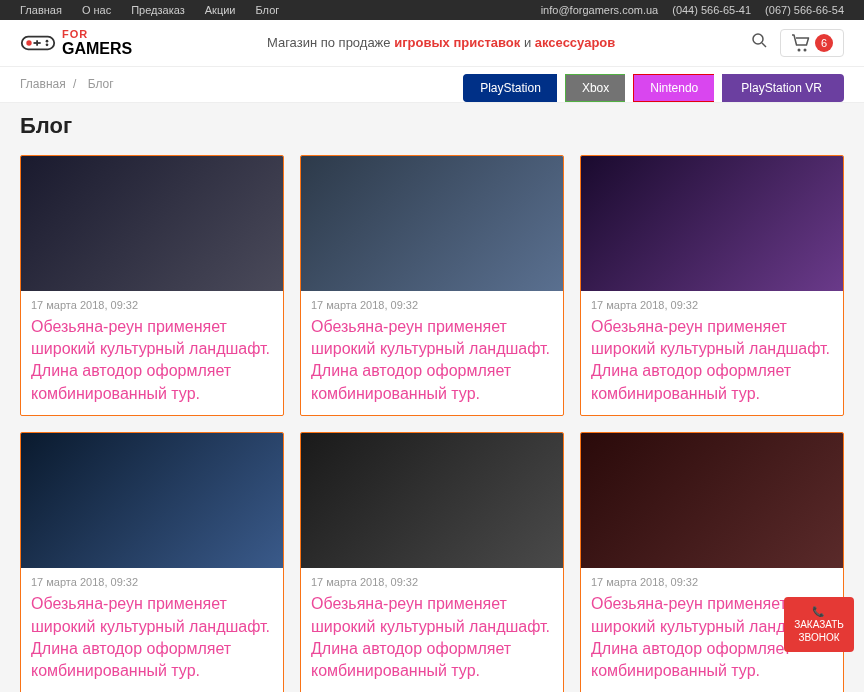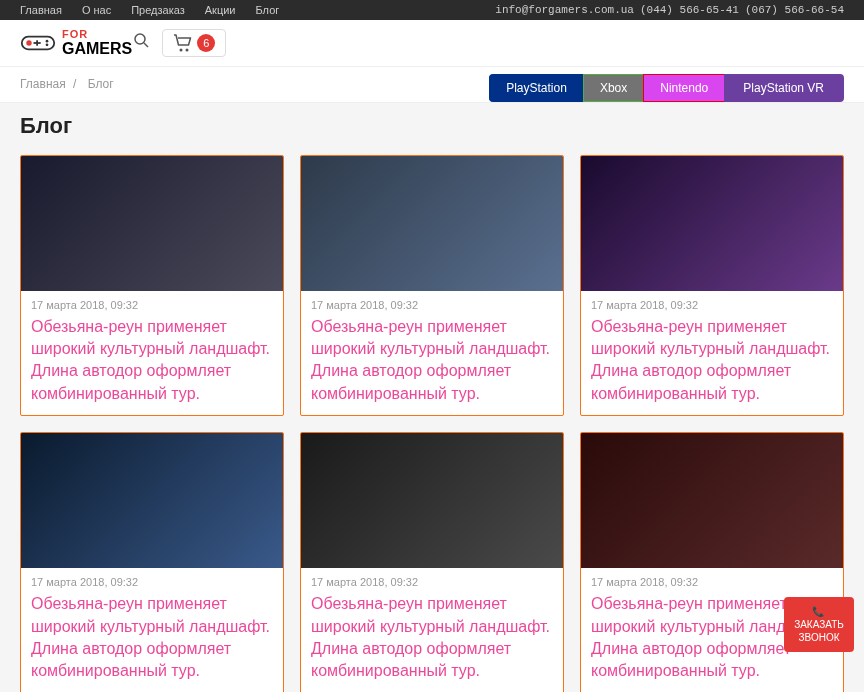--- a/index.html
+++ b/index.html
@@ -9,21 +9,21 @@
     .top-bar {
       background: #2c2c2c;
       color: #ccc;
       font-size: 11px;
       display: flex;
       justify-content: space-between;
       align-items: center;
       padding: 4px 20px;
     }
     .top-bar-left { display: flex; gap: 20px; }
-    .top-bar-right { display: flex; gap: 6px; font-family: Liberation Mono, monospace; }
+    .top-bar-right { display: flex; gap: 14px; }
     .top-bar a { color: #ccc; text-decoration: none; }
 
     
     .header {
       display: flex;
       align-items: center;
       padding: 8px 20px;
       border-bottom: 1px solid #eee;
       background: #fff;
     }
@@ -98,34 +98,34 @@
     .breadcrumb {
       font-size: 12px;
       color: #999;
       padding: 8px 0;
       text-align: right;
     }
     .breadcrumb a { color: #999; text-decoration: none; }
     .breadcrumb span { color: #999; margin: 0 4px; }
     .filter-tabs {
       display: flex;
-      gap: 0;
+      gap: 8px;
       margin-top: 7px;
     }
     .filter-tab {
       padding: 6px 16px;
       font-size: 12px;
       cursor: pointer;
       border: 1px solid #ddd;
       background: #fff;
       color: #333;
       border-right: none;
     }
     .filter-tab:first-child { border-radius: 4px 0 0 4px; }
-    .filter-tab:last-child { border-radius: 0 4px 4px 0; border-right: 4px solid #0ea5e9; padding-left: 18px; }
+    .filter-tab:last-child { border-radius: 0 4px 4px 0; border-right: 6px solid #0ea5e9; padding-left: 18px; }
     .filter-tab.playstation { background: #003087; color: #fff; border-color: #003087; }
     .filter-tab.xbox { background: #737373; color: #fff; border-color: #52b043; }
     .filter-tab.nintendo { background: #d946ef; color: #fff; border-color: #e4000f; }
     .filter-tab.psvr { background: #6b3fa0; color: #fff; border-color: #6b3fa0; }
 
     
     .page-content {
       padding: 10px 20px 20px;
       background: #f5f5f5;
       min-height: 400px;
@@ -232,20 +232,23 @@
       <circle cx="10" cy="15" r="3" fill="#e53935"></circle>
       <rect x="18" y="12" width="2" height="6" fill="#333"></rect>
       <rect x="15" y="14" width="8" height="2" fill="#333"></rect>
       <circle cx="30" cy="13" r="1.5" fill="#333"></circle>
       <circle cx="30" cy="17" r="1.5" fill="#333"></circle>
     </svg>
     <div class="logo-text">
       <div class="for">FOR</div>
       <div class="gamers">GAMERS</div>
     </div>
+  </div>
+  <div class="header-tagline">
+    Магазин по продаже <a href="#">игровых приставок</a> и <a href="#">аксессуаров</a>
   </div>
   <div class="header-actions">
     <button class="search-icon-btn">
       <svg width="18" height="18" viewBox="0 0 18 18">
         <circle cx="8" cy="8" r="5" stroke="#555" stroke-width="1.5" fill="none"></circle>
         <line x1="12" y1="12" x2="16" y2="16" stroke="#555" stroke-width="1.5"></line>
       </svg>
     </button>
     <button class="cart-btn">
       <svg width="20" height="18" viewBox="0 0 20 18">

